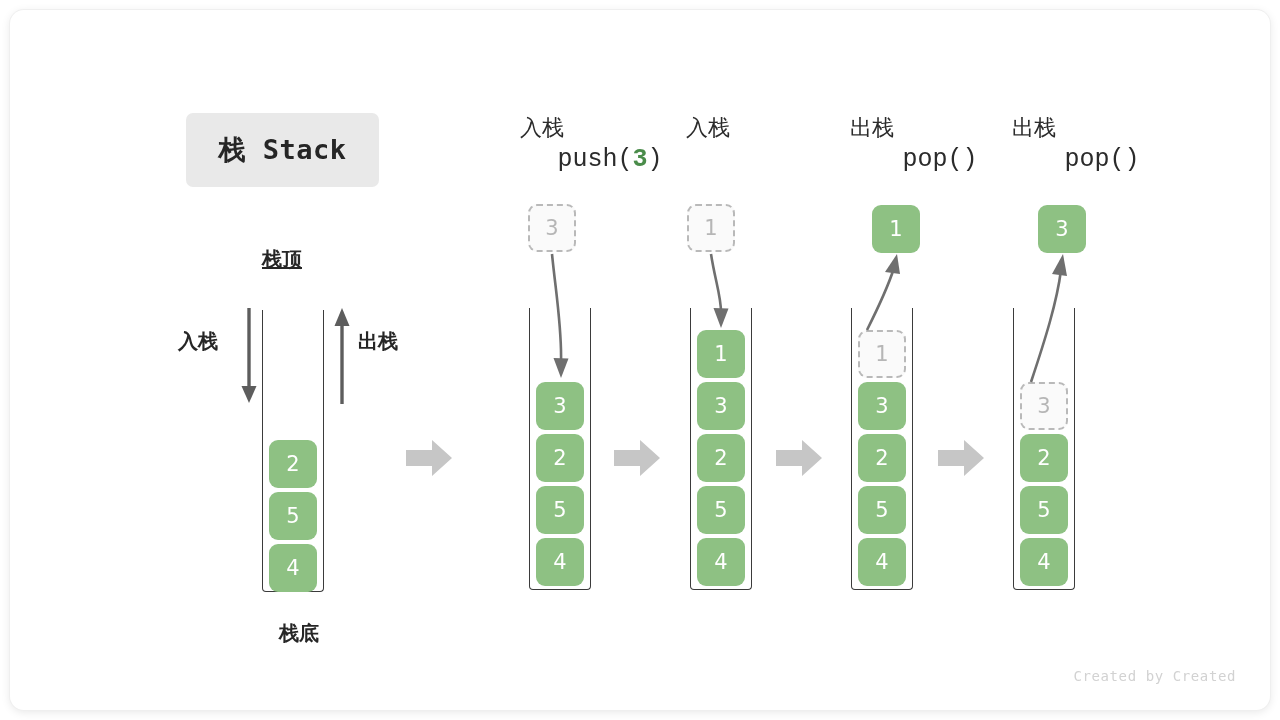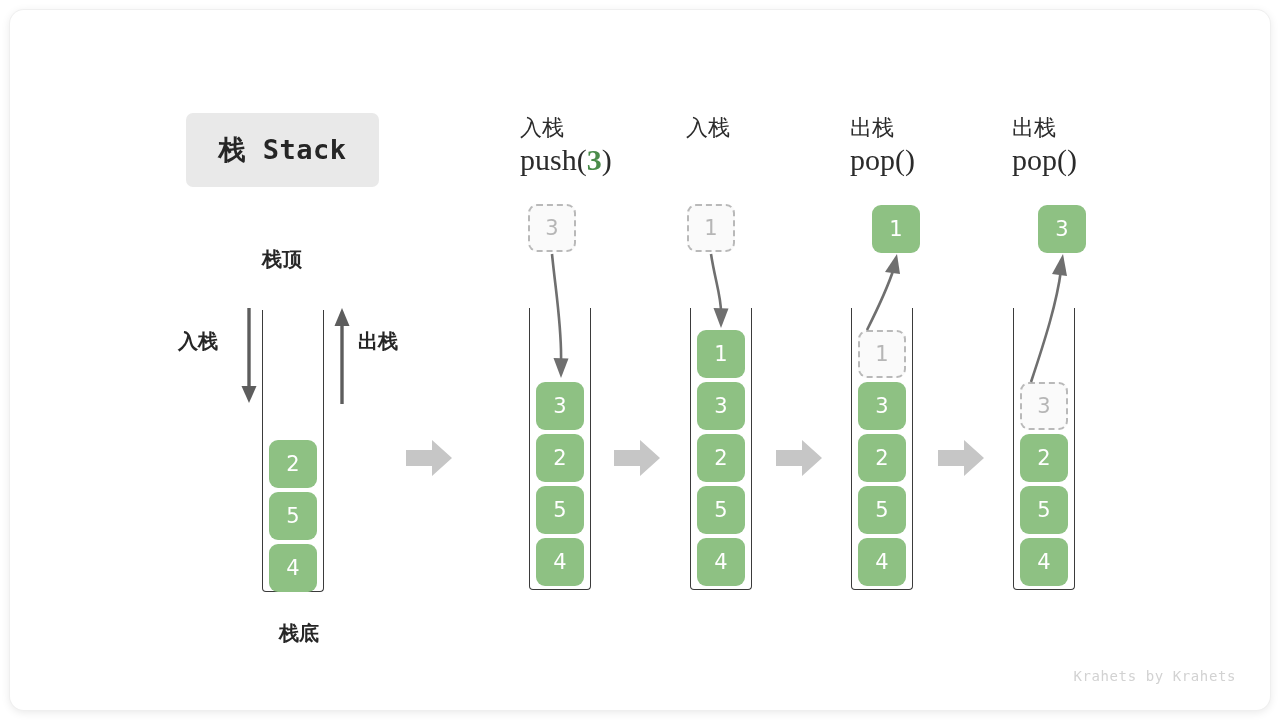--- a/index.html
+++ b/index.html
@@ -40,22 +40,22 @@
     white-space: nowrap;
   }
 
   
   .step-head { width: 180px; }
   .step-head .l1 {
     font-family: "DejaVu Sans", "Liberation Sans", sans-serif;
     font-size: 22px; color: #2b2b2b; line-height: 30px;
   }
   .step-head .l2 {
-    font-family: Liberation Serif, serif;
-    font-size: 30px; color: #2b2b2b; line-height: 34px; white-space: nowrap;
+    font-family: Liberation Mono, monospace;
+    font-size: 25px; color: #2b2b2b; line-height: 34px; white-space: nowrap; text-align: center;
   }
   .step-head .l2 .arg { color: #4a8c4a; font-weight: bold; }
 
   
   .stack-box {
     width: 62px; height: 282px;
     border-left: 1.6px solid #3b3b3b;
     border-right: 1.6px solid #3b3b3b;
     border-bottom: 1.6px solid #3b3b3b;
     border-bottom-left-radius: 4px;
@@ -93,21 +93,21 @@
 <body>
 
 <div id="card">
 
   <div class="abs" id="title-chip">
     <span class="t">栈 Stack</span>
   </div>
 
   <div class="abs" style="left:168px; top:236px; width:240px; height:410px;">
 
-    <div class="abs cn-bold" style="left:84px; top:0px;">栈顶</div>
+    <div class="abs cn-bold" style="left:84px; top:0px;text-decoration:underline;">栈顶</div>
 
     <div class="abs stack-box" style="left:84px; top:64px;"></div>
 
     <div class="abs" style="left:91px; top:194px;">
       <div class="cell solid">2</div>
       <div class="cell solid" style="margin-top:4px;">5</div>
       <div class="cell solid" style="margin-top:4px;">4</div>
     </div>
 
     <div class="abs cn-bold" style="left:101px; top:374px;">栈底</div>
@@ -225,15 +225,15 @@
     <div class="cell solid" style="margin-top:4px;">2</div>
     <div class="cell solid" style="margin-top:4px;">5</div>
     <div class="cell solid" style="margin-top:4px;">4</div>
   </div>
   <div class="abs cell solid" style="left:1028px; top:195px;">3</div>
   <svg class="abs" style="left:1005px; top:244px;" width="70" height="130">
     <path d="M 16 128 C 30 86, 42 48, 46 16" stroke="#6f6f6f" stroke-width="2.6" fill="none"></path>
     <polygon points="48,0 37,20 52,22" fill="#6f6f6f"></polygon>
   </svg>
 
-  <div class="abs" id="watermark">Krahets by Krahets</div>
+  <div class="abs" id="watermark">Created by Created</div>
 
 </div>
 
 </body></html>

